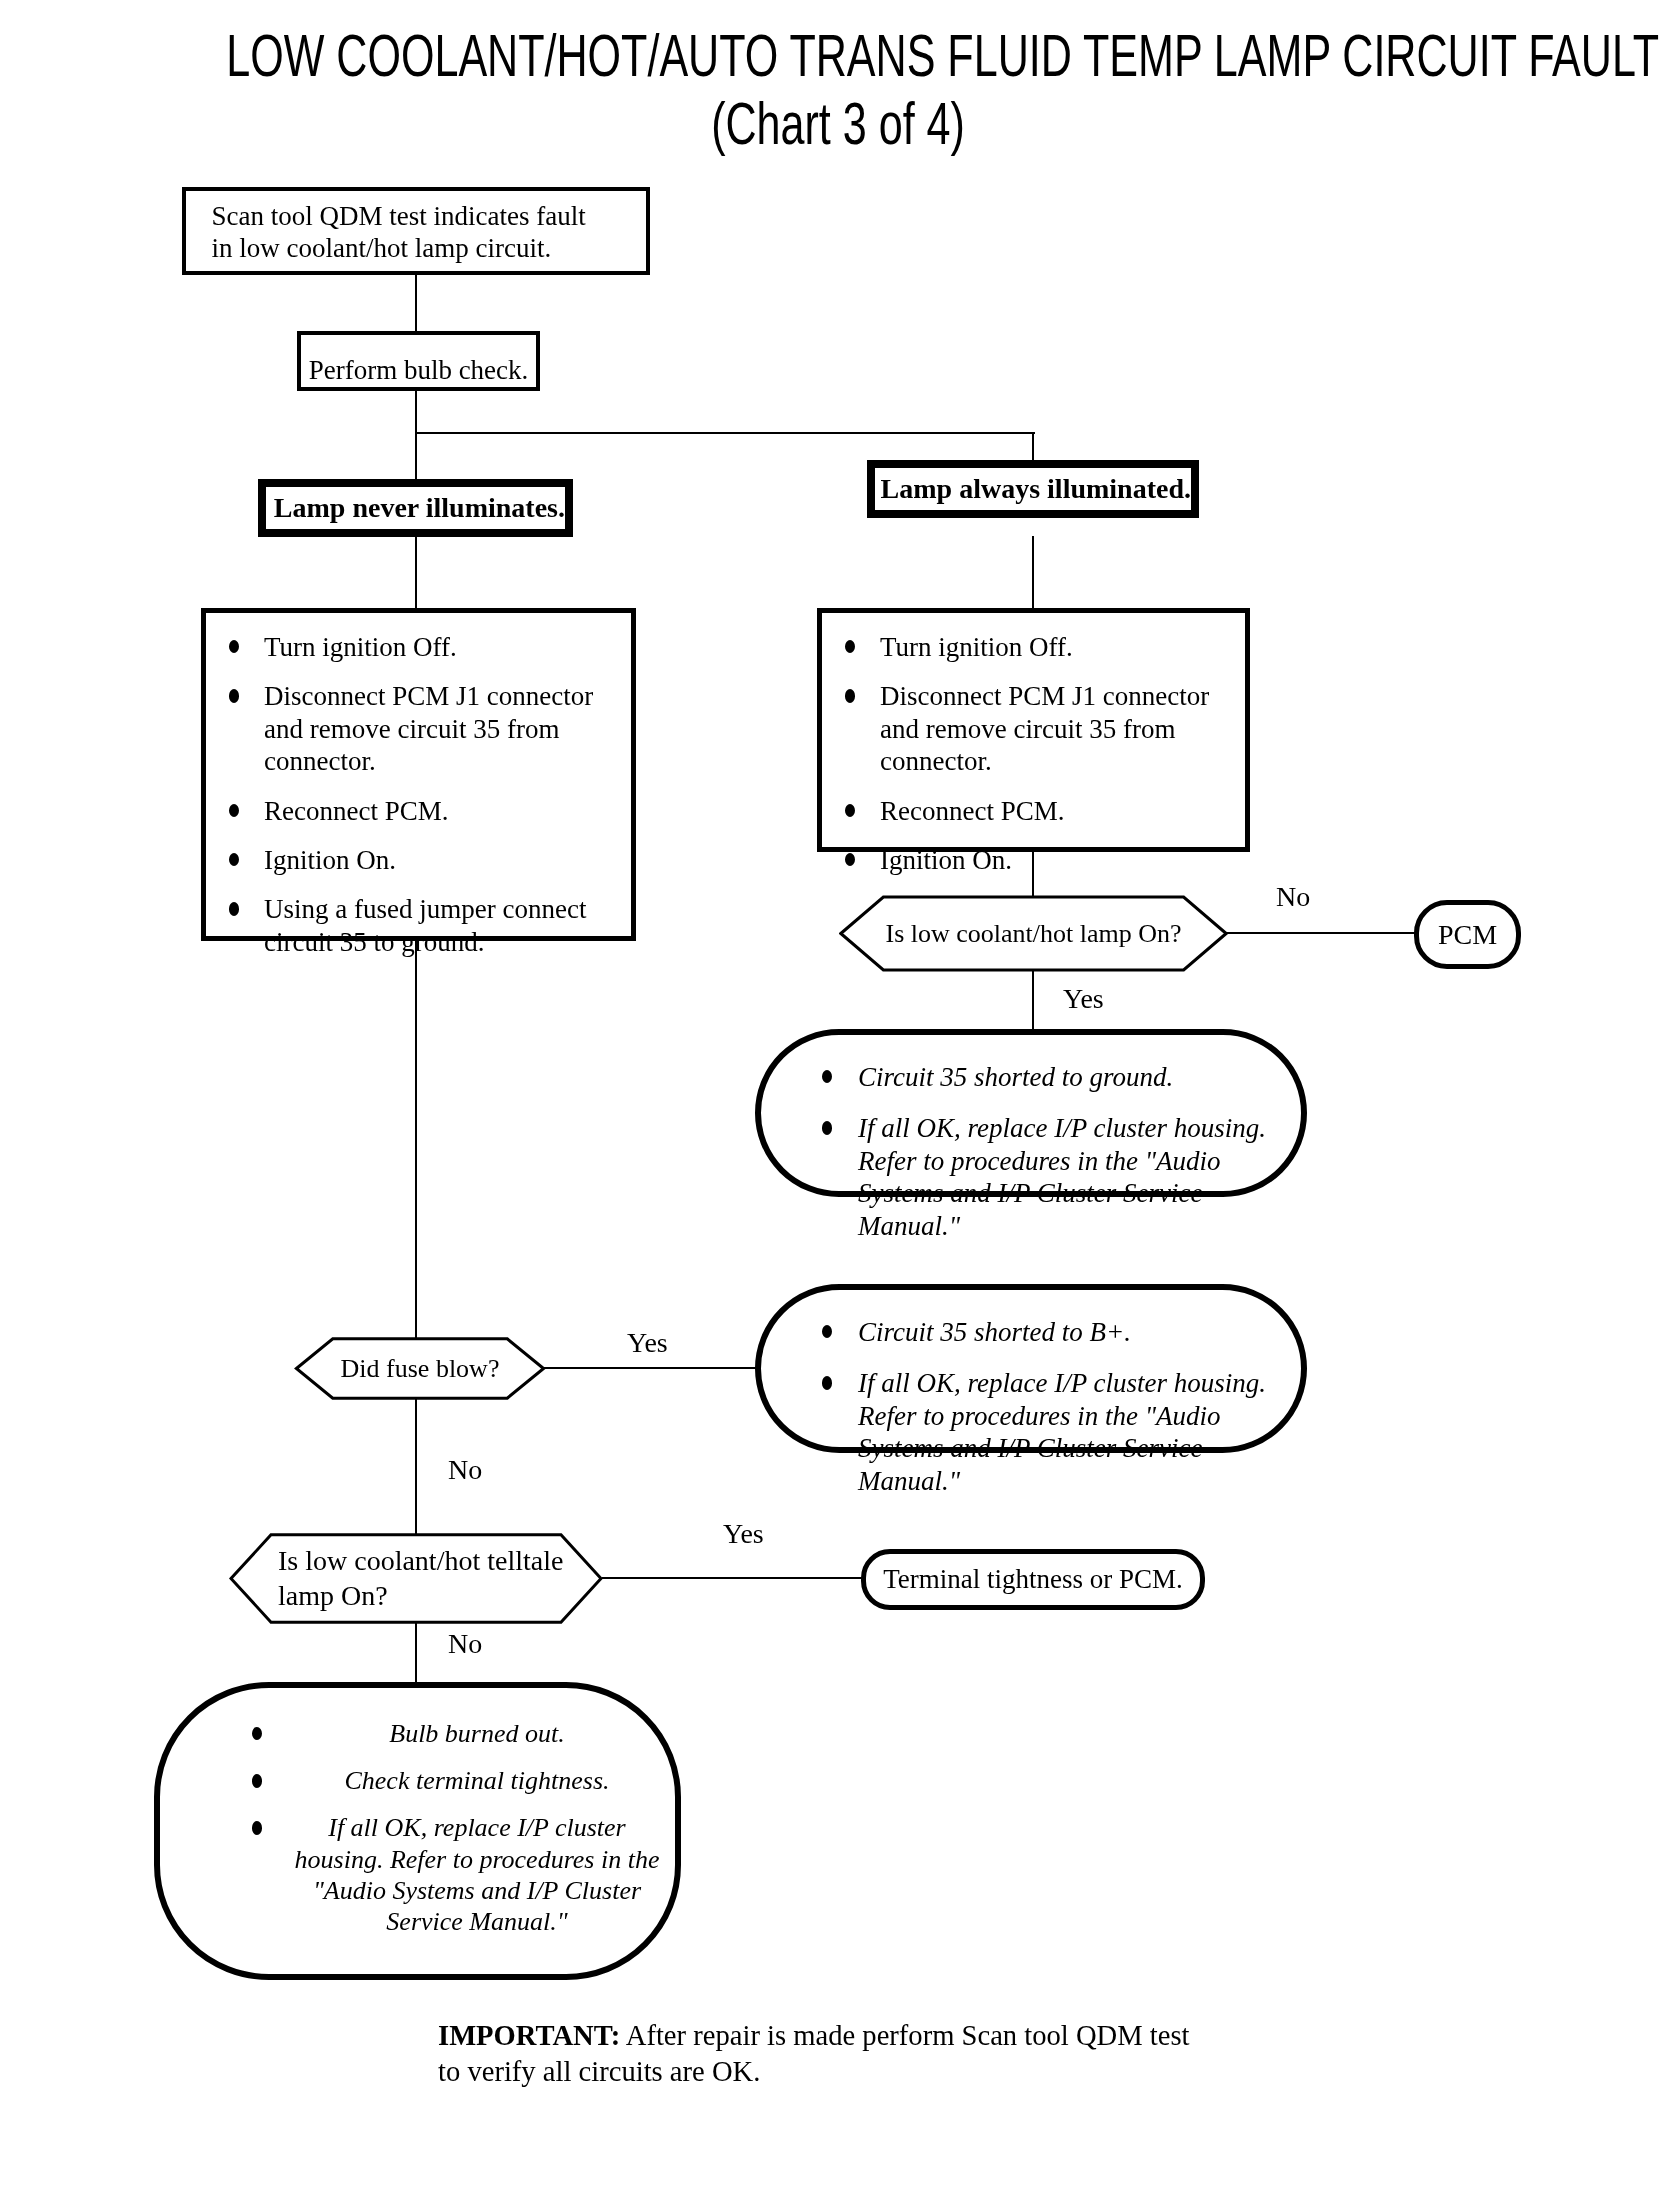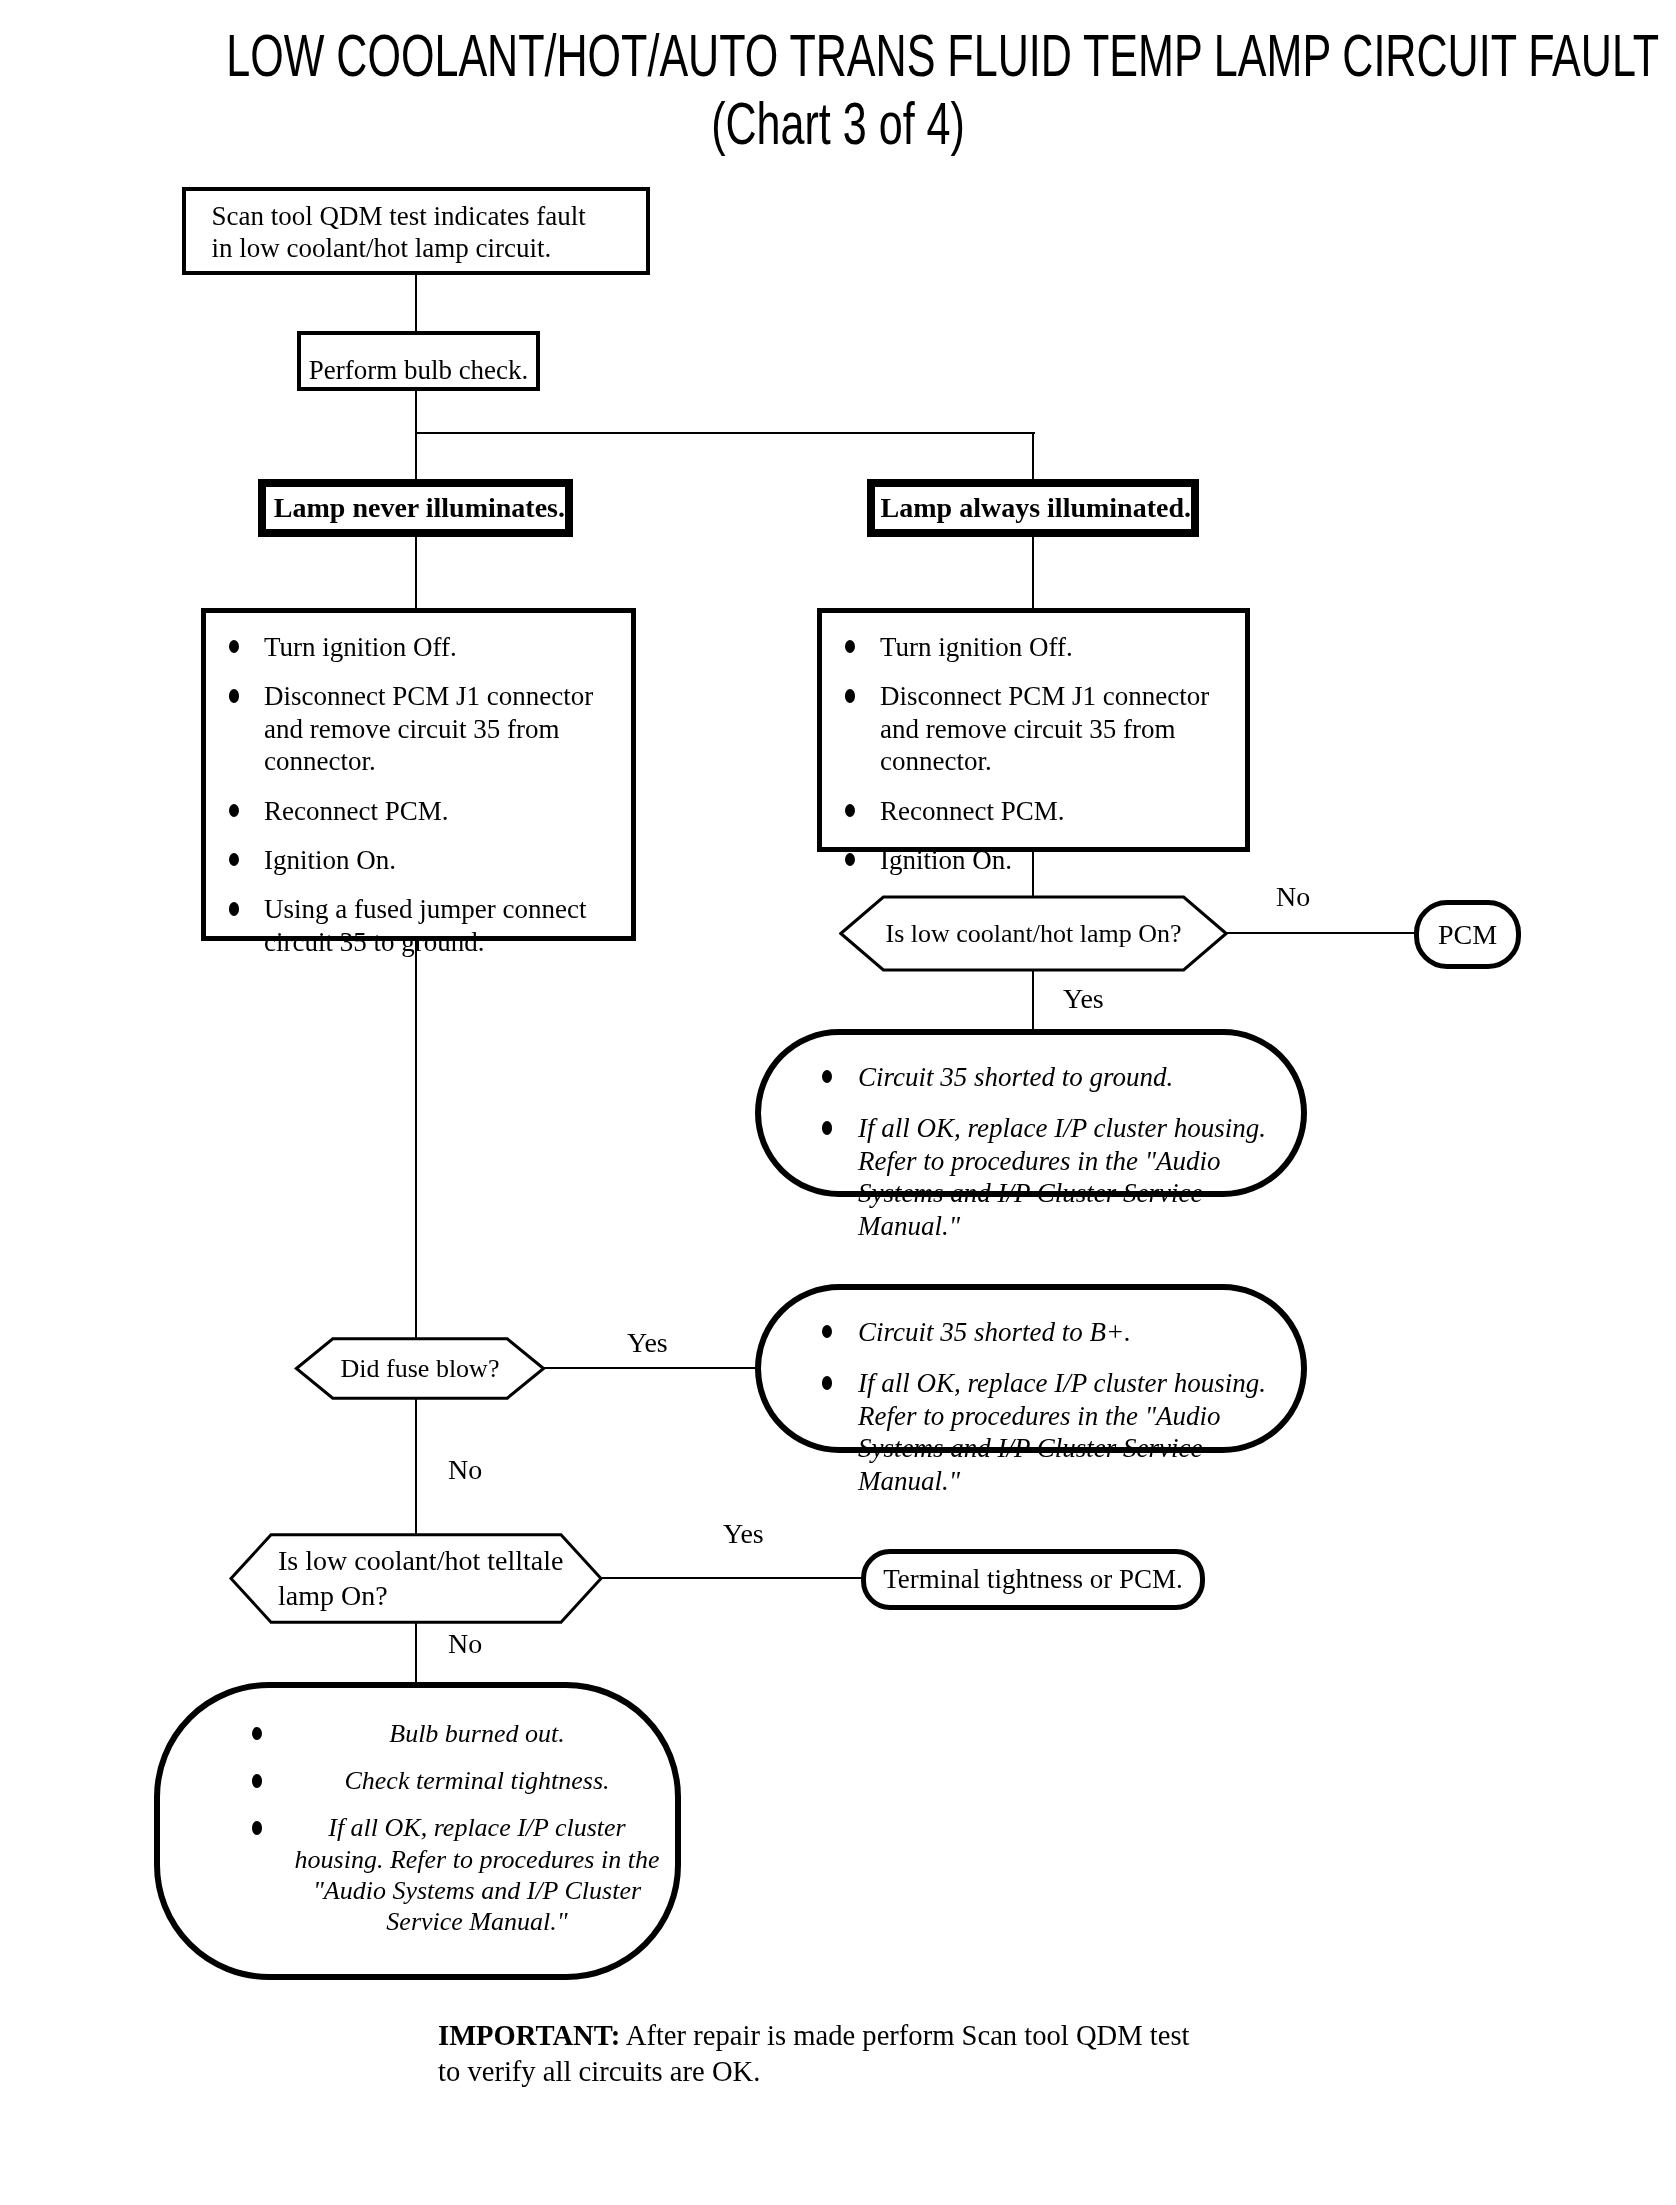--- a/index.html
+++ b/index.html
@@ -101,21 +101,21 @@
   <div>in low coolant/hot lamp circuit.</div>
 </div>
 
 <div class="box center" style="left:297px;top:331px;width:243px;height:60px;">
     <span>Perform bulb check.</span>
   </div>
 
 <div class="header-box" style="left:258px;top:479px;width:315px;height:58px;">
     <span>Lamp never illuminates.</span>
   </div>
-<div class="header-box" style="left:867px;top:479px;width:332px;height:58px;">
+<div class="header-box" style="left:867px;top:460px;width:332px;height:58px;">
     <span>Lamp always illuminated.</span>
   </div>
 
 <div class="box big-box" style="left:201px;top:608px;width:435px;height:333px;border-width:5.5px;">
   <ul class="steps">
     <li>Turn ignition Off.</li>
     <li>Disconnect PCM J1 connector and remove circuit 35 from connector.</li>
     <li>Reconnect PCM.</li>
     <li>Ignition On.</li>
     <li>Using a fused jumper connect circuit 35 to ground.</li>

